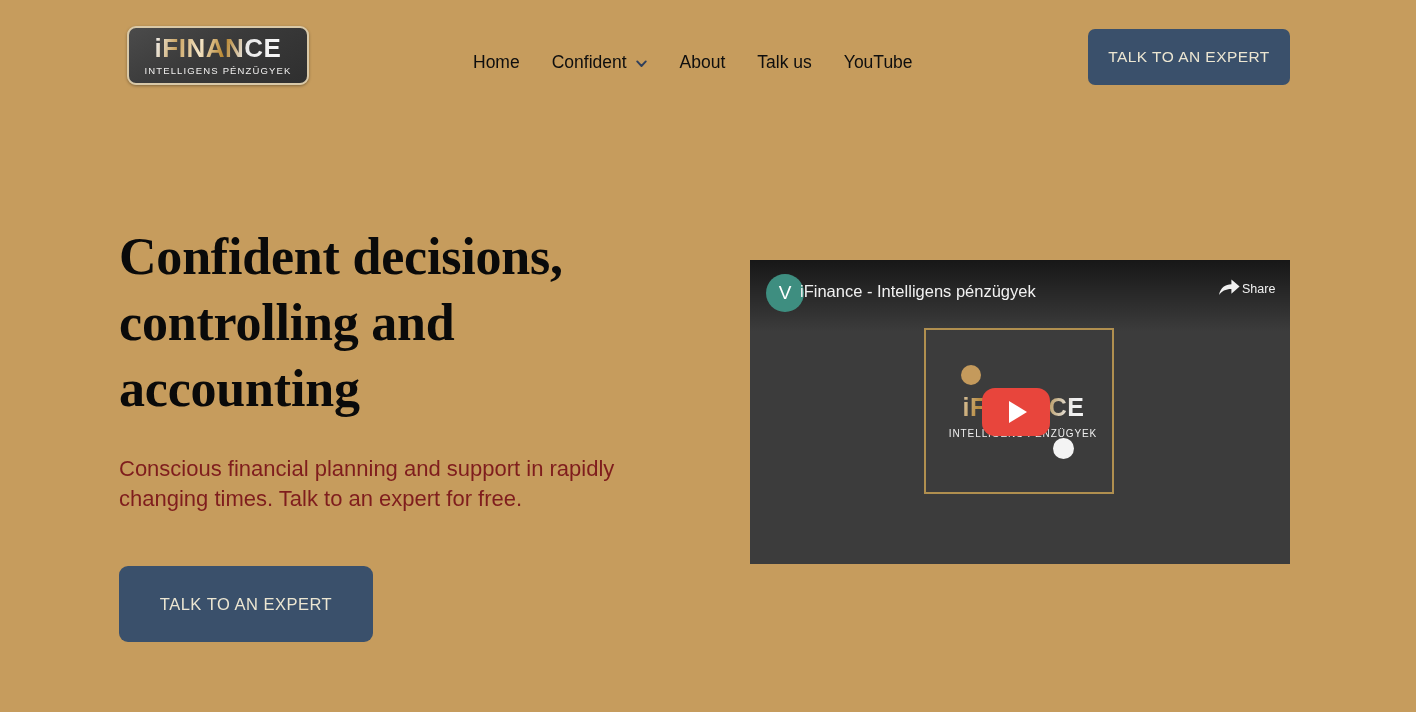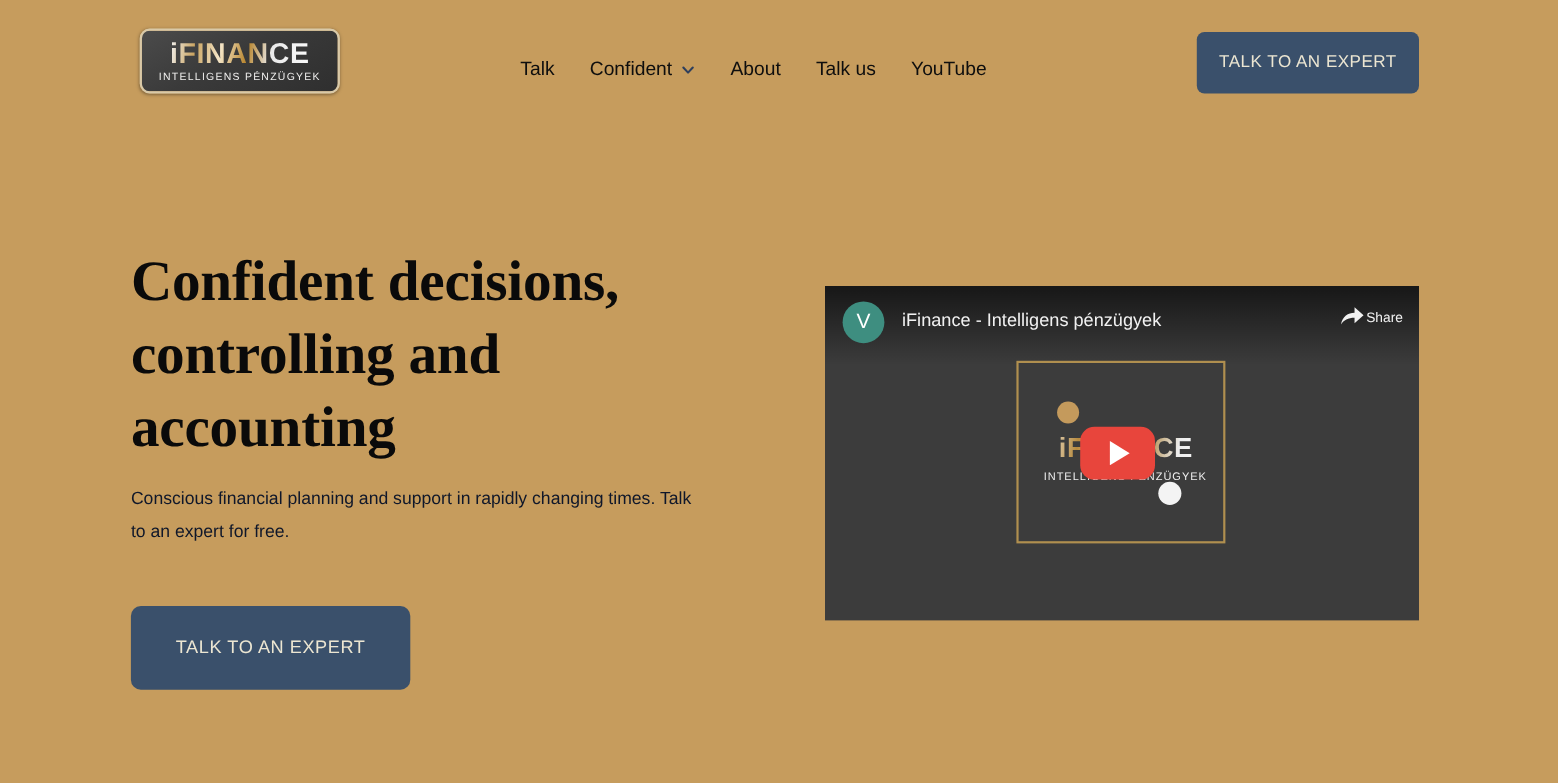--- a/index.html
+++ b/index.html
@@ -122,24 +122,24 @@
   }
   .hero-title {
     font-family: "Liberation Serif", serif;
     font-weight: bold;
     font-size: 52px;
     line-height: 66px;
     color: #0a0a0a;
     letter-spacing: -0.2px;
   }
   .hero-sub {
-    margin-top: 17px;
-    font-size: 16px;
+    margin-top: 32px;
+    font-size: 22px;
     line-height: 30px;
-    color: #0f172a;
+    color: #7f1d1d;
     max-width: 520px;
   }
   .hero-cta {
     margin-top: 52px;
     width: 254px;
     height: 76px;
     background: #3a506b;
     color: #ece6d2;
     border: none;
     border-radius: 9px;
@@ -179,21 +179,21 @@
     background: #3e8e80;
     color: #ffffff;
     font-size: 19px;
     display: flex;
     align-items: center;
     justify-content: center;
     cursor: pointer;
   }
   .vp-title {
     position: absolute;
-    left: 70px;
+    left: 50px;
     top: 22px;
     font-size: 16.5px;
     color: #f1f1f1;
     white-space: nowrap;
     cursor: pointer;
   }
   .vp-share {
     position: absolute;
     right: 16px;
     top: 16px;
@@ -336,21 +336,21 @@
 <body>
 
 <header class="site-header">
 
   <div class="logo-wrap">
     <div class="logo-main">iFINANCE</div>
     <div class="logo-sub">INTELLIGENS PÉNZÜGYEK</div>
   </div>
 
   <nav class="main-nav">
-    <a class="nav-item">Talk</a>
+    <a class="nav-item">Home</a>
     <a class="nav-item">
       <span>Confident</span>
       <span class="chev">
         <svg width="13" height="13" viewBox="0 0 13 13" fill="none">
           <path d="M2.2 4.4 L6.5 9 L10.8 4.4" stroke="#2f3f5c" stroke-width="1.9" stroke-linecap="round" stroke-linejoin="round"></path>
         </svg>
       </span>
     </a>
     <a class="nav-item">About</a>
     <a class="nav-item">Talk us</a>

